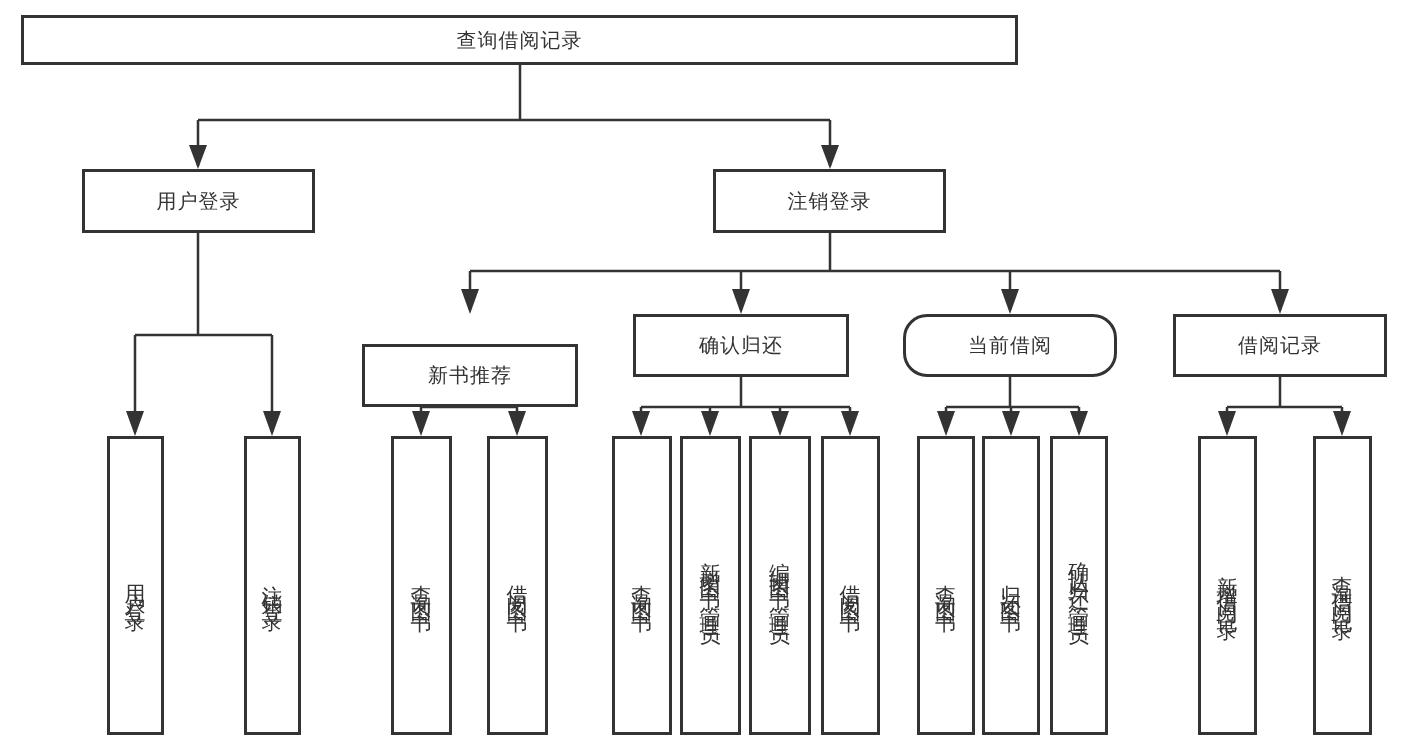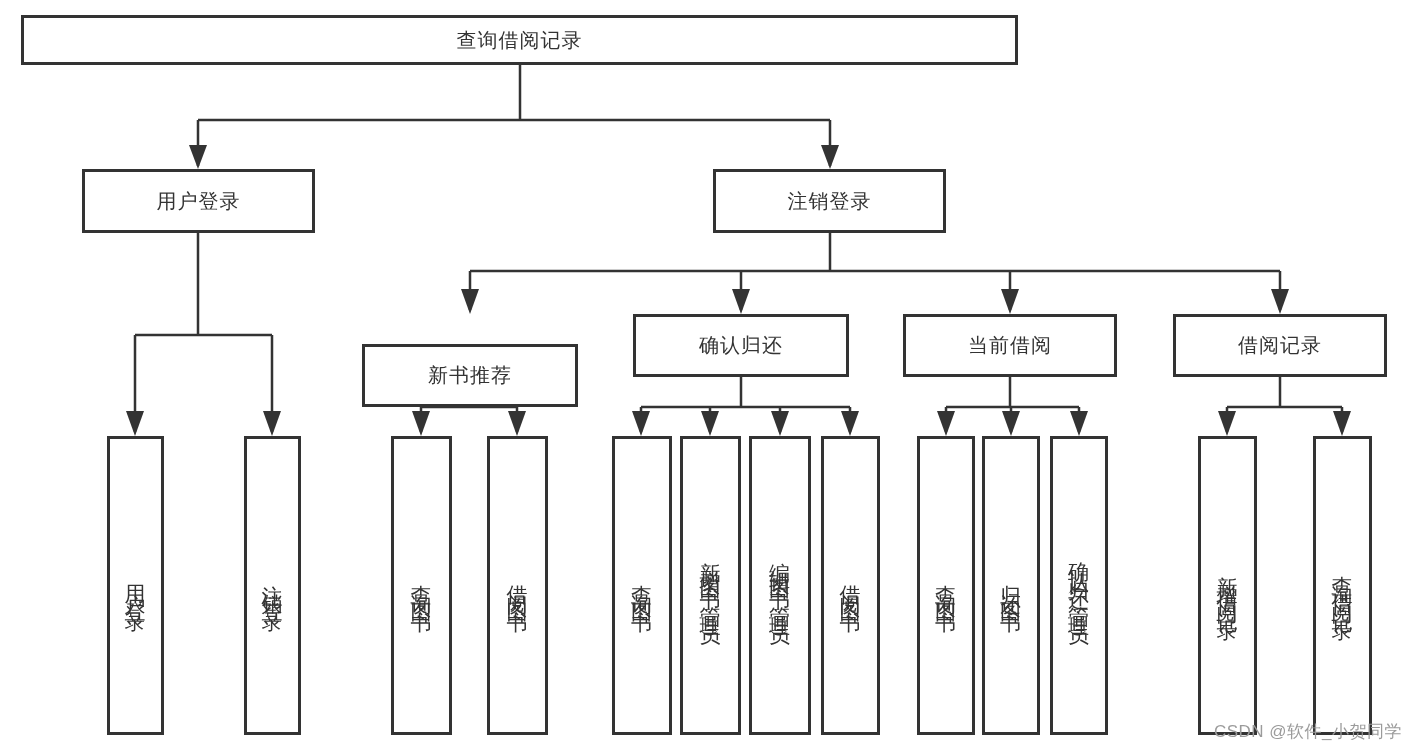--- a/index.html
+++ b/index.html
@@ -45,21 +45,21 @@
   }
   
   .n-root   { left: 21px;  top: 15px;  width: 997px; height: 50px; }
   
   .n-login  { left: 82px;  top: 169px; width: 233px; height: 64px; }
   .n-mgmt   { left: 713px; top: 169px; width: 233px; height: 64px; }
   
   .n-l3 { top: 314px; height: 63px; width: 216px; }
   .n-newbooks { left: 362px; margin-top: 30px; }
   .n-borrow   { left: 633px; }
-  .n-current  { left: 903px;  width: 214px; }
+  .n-current  { left: 903px;  width: 214px; border-radius: 24px; }
   .n-records  { left: 1173px; width: 214px; }
   
   .leaf { top: 436px; height: 299px; }
   .lf-1  { left: 107px;  width: 57px; }
   .lf-2  { left: 244px;  width: 57px; }
   .lf-3  { left: 391px;  width: 61px; }
   .lf-4  { left: 487px;  width: 61px; }
   .lf-5  { left: 612px;  width: 60px; }
   .lf-6  { left: 680px;  width: 61px; }
   .lf-7  { left: 749px;  width: 62px; }
@@ -192,15 +192,14 @@
     <span>确认归还（管理员）</span>
   </div>
 
   <div class="node v-node leaf lf-12">
     <span>新增借阅记录</span>
   </div>
   <div class="node v-node leaf lf-13">
     <span>查询借阅记录</span>
   </div>
 
-  <div class="watermark">CSDN @软件_小贺同学</div>
 
 </div>
 
 </body></html>

